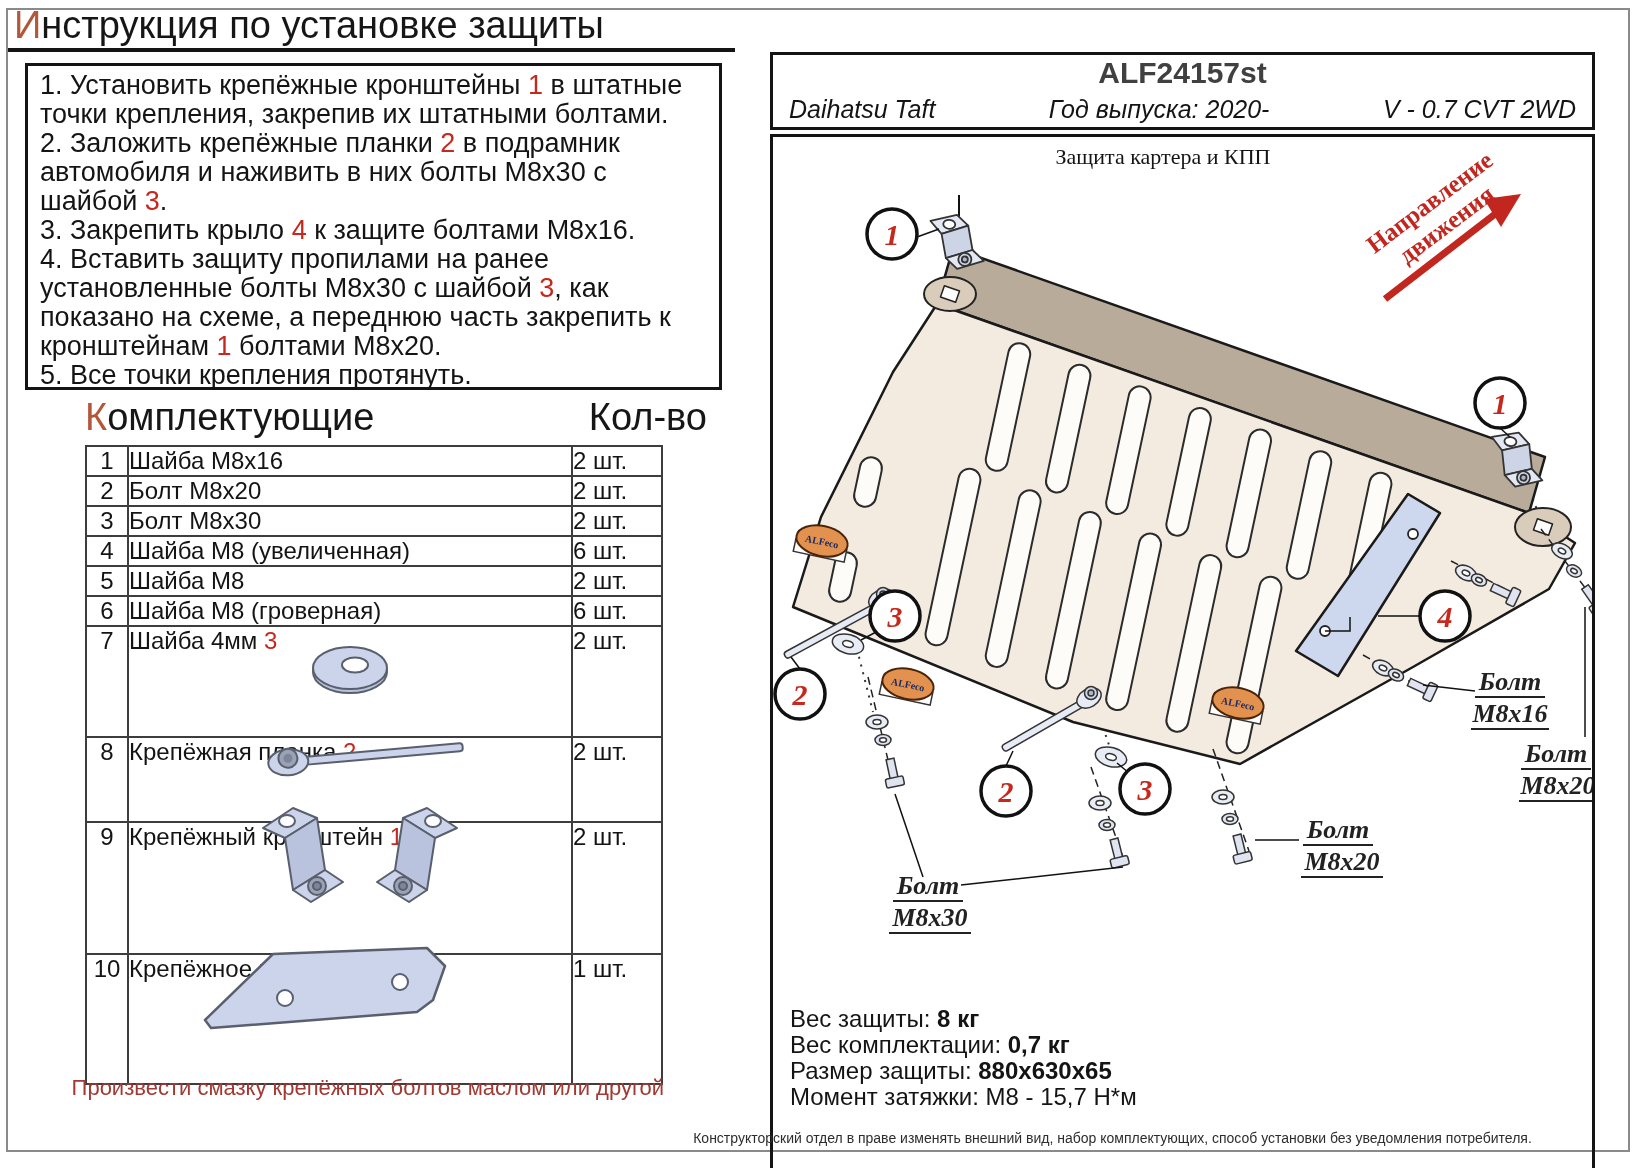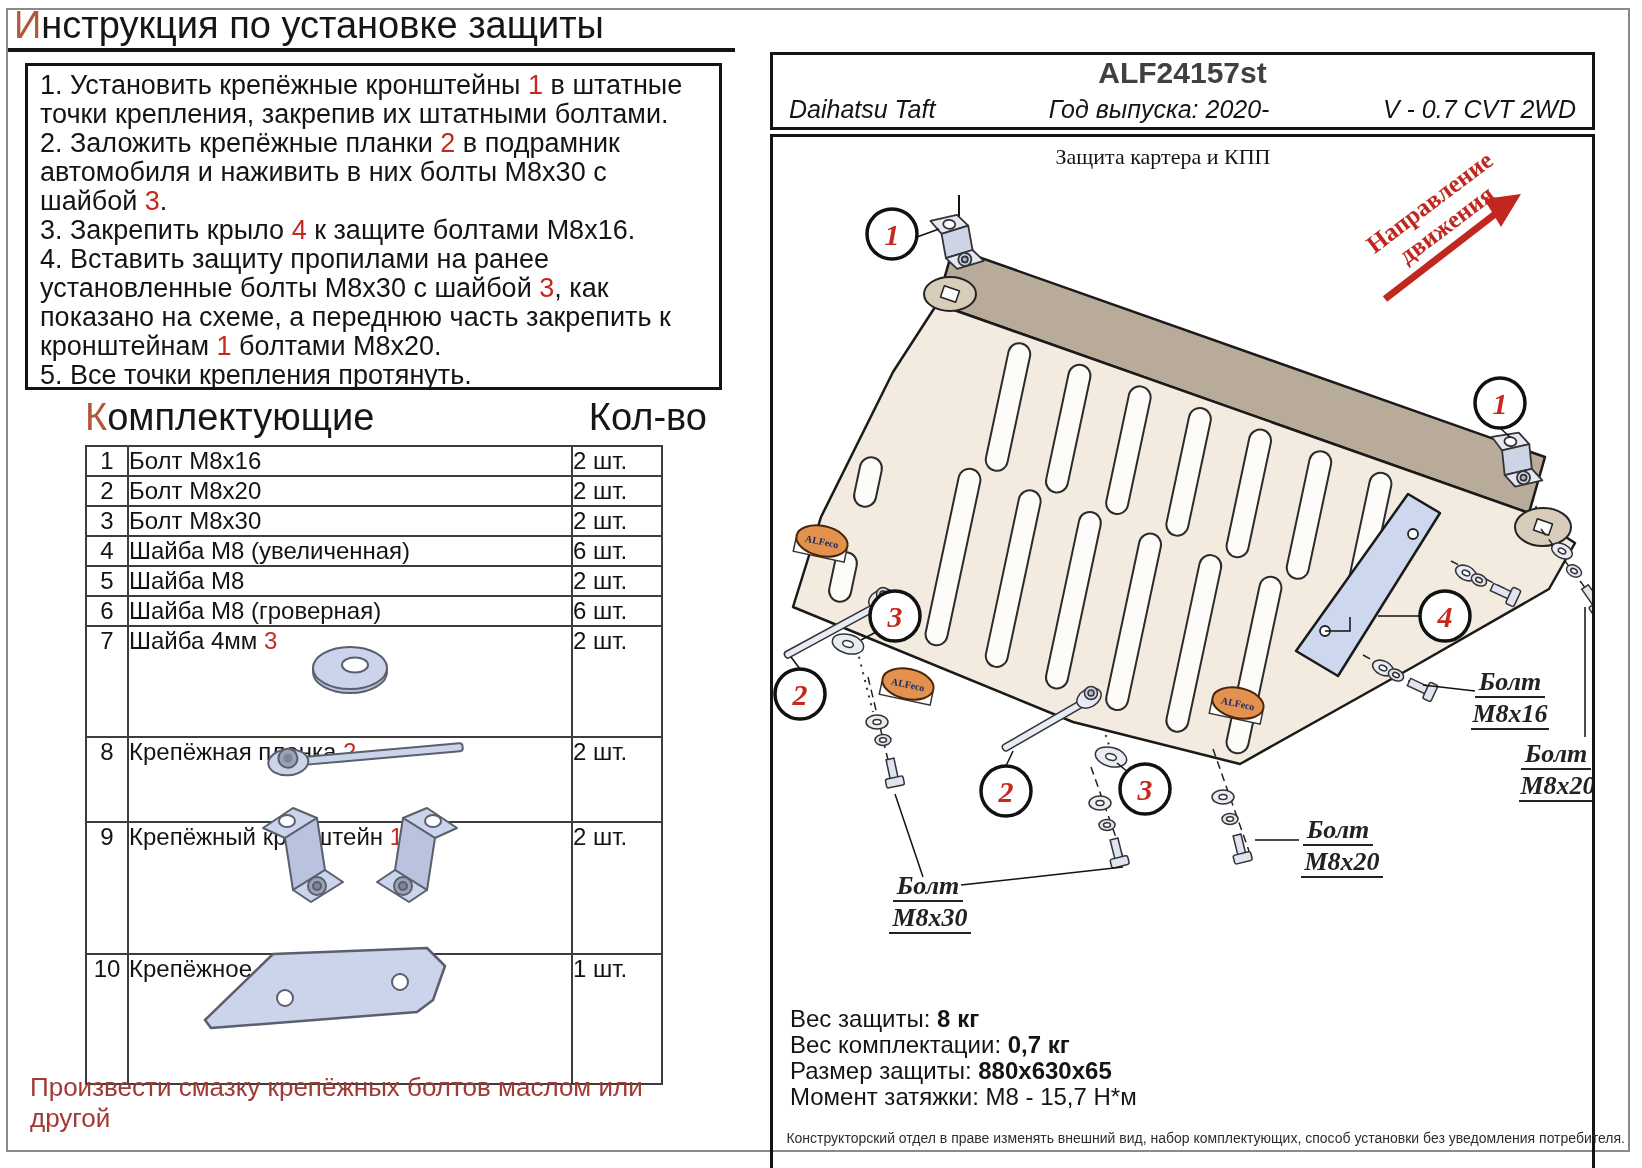--- a/index.html
+++ b/index.html
@@ -17,30 +17,30 @@
     box-sizing:border-box;padding:5px 10px 0 12px;font-size:27px;line-height:29px;color:#141414;
   }
   .ref{color:#c5281c;}
   .parts-header{position:absolute;left:85px;top:396px;width:622px;display:flex;justify-content:space-between;font-size:38px;color:#161616;}
   table.parts{position:absolute;left:85px;top:445px;border-collapse:collapse;table-layout:fixed;}
   table.parts td{border:2px solid #3d3d3d;font-size:24px;padding:0;vertical-align:top;color:#141414;}
   td.c-num{width:40px;text-align:center;}
   td.c-name{width:442px;padding-left:10px;}
   td.c-qty{width:88px;padding-left:14px;}
   .part-img{position:absolute;}
-  .lube-note{position:absolute;left:30px;top:1072px;width:644px;text-align:left;font-size:26px;line-height:31px;color:#a23a34;}
+  .lube-note{position:absolute;left:20px;top:1072px;width:644px;text-align:right;font-size:22px;line-height:31px;color:#a23a34;}
   
   .panel-header{position:absolute;left:770px;top:52px;width:825px;height:78px;border:3px solid #141414;box-sizing:border-box;}
   .ph-number{position:absolute;left:0;right:0;top:1px;text-align:center;font-size:30px;font-weight:bold;color:#404040;}
   .ph-row{position:absolute;left:0;right:0;bottom:3px;display:flex;justify-content:space-between;padding:0 16px;font-size:25px;color:#141414;font-style:italic;}
   .panel-main{position:absolute;left:770px;top:134px;width:825px;height:1160px;border:3px solid #141414;box-sizing:border-box;font-family:Liberation Serif, serif;}
   .panel-main svg{position:absolute;left:0;top:0;}
   .specs{position:absolute;left:790px;top:1006px;font-size:24px;line-height:26px;color:#141414;}
   .specs b{font-weight:bold;margin-top:8px;}
-  .footer-note{position:absolute;left:600px;top:1130px;width:1025px;text-align:right;font-size:14px;color:#2d2d2d;}
+  .footer-note{position:absolute;left:600px;top:1130px;width:1025px;text-align:center;font-size:14px;color:#2d2d2d;}
 </style>
 </head>
 <body>
 
 <div class="page-border"></div>
 
 <div class="main-title accent-first"><span class="accent">И</span>нструкция по установке защиты</div>
 <div class="title-underline"></div>
 
 <div class="instr-box" id="steps">
@@ -53,21 +53,21 @@
 
 <div class="parts-header">
   <span class="accent-first"><span class="accent">К</span>омплектующие</span>
   <span>Кол-во</span>
 </div>
 
 <table class="parts">
     <tbody id="parts-body">
       <tr style="height: 27px;">
         <td class="c-num">1</td>
-        <td class="c-name">Болт М8х16</td>
+        <td class="c-name">Шайба М8х16</td>
         <td class="c-qty">2 шт.</td>
       </tr>
       <tr style="height: 27px;">
         <td class="c-num">2</td>
         <td class="c-name">Болт М8х20</td>
         <td class="c-qty">2 шт.</td>
       </tr>
       <tr style="height: 27px;">
         <td class="c-num">3</td>
         <td class="c-name">Болт М8х30</td>

